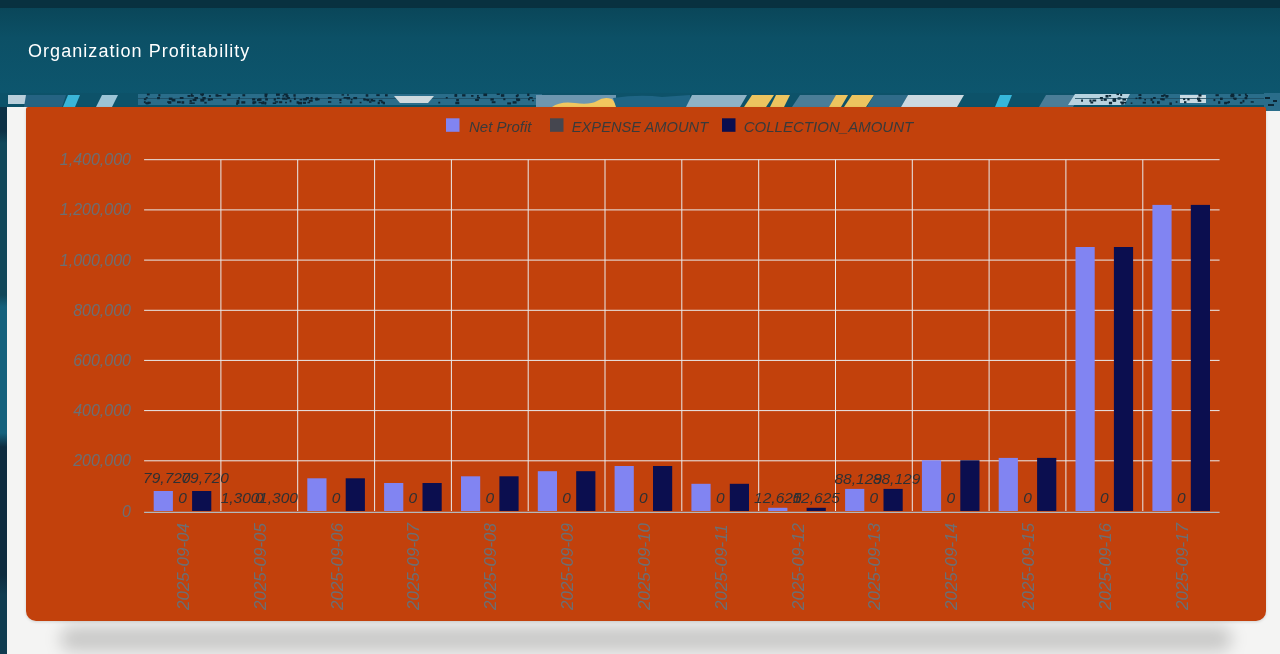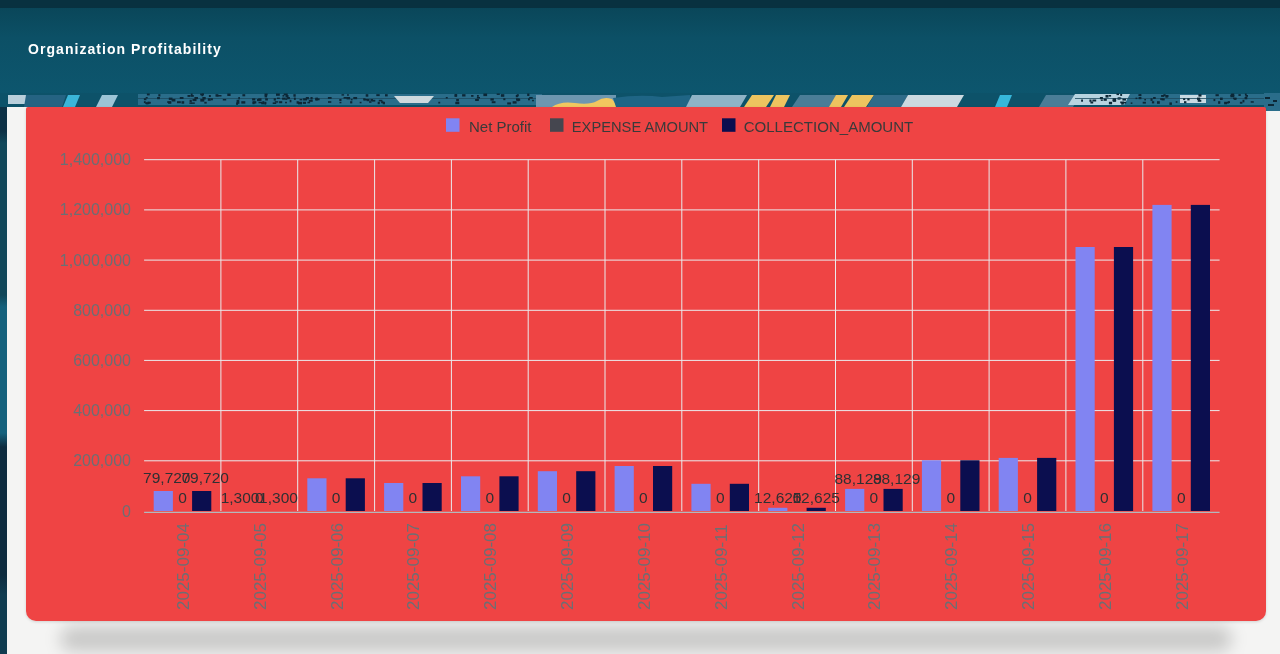--- a/index.html
+++ b/index.html
@@ -9,24 +9,24 @@
     background:linear-gradient(180deg,
       #9cc4d6 0px,#9cc4d6 8px,
       #0d3145 12px,#0d3145 36px,
       #114759 48px,#114759 200px,
       #15617c 212px,#15617c 338px,
       #0e2c3f 352px,#0e2c3f 480px,
       #103c50 500px,#103c50 559px);}
   #header{position:absolute;left:0;top:0;width:1280px;height:95px;
     background:linear-gradient(180deg,#094456 0%,#0c5066 40%,#0d566e 100%);}
   #topbar{position:absolute;left:0;top:0;width:1280px;height:8px;background:#083140;}
-  #title{position:absolute;left:28px;top:41px;font-size:14px;font-weight:bold;color:#ffffff;letter-spacing:1.05px;}
+  #title{position:absolute;left:28px;top:41px;font-size:18px;font-weight:normal;color:#ffffff;letter-spacing:1.05px;}
   #artwork{position:absolute;left:0;top:93px;width:1280px;height:14px;}
   #card{position:absolute;left:26px;top:107px;width:1240px;height:514px;
-    background:#ef4444;border-radius:2px 2px 10px 10px;box-shadow:0 1px 3px rgba(0,0,0,0.14);}
+    background:#c2410c;border-radius:2px 2px 10px 10px;box-shadow:0 1px 3px rgba(0,0,0,0.14);font-style:italic;}
   #chart{position:absolute;left:0;top:0;}
   #rightpatch{position:absolute;left:1264px;top:93px;width:16px;height:18px;background:#2a6d8a;overflow:hidden;}
   #rightpatch i{position:absolute;background:#0c2736;}
   #cardshadow{position:absolute;left:60px;top:626px;width:1172px;height:26px;
     background:rgba(0,0,0,0.17);filter:blur(8px);border-radius:14px;}
 </style>
 </head>
 <body>
 <div id="header"></div>
 <div id="topbar"></div>

